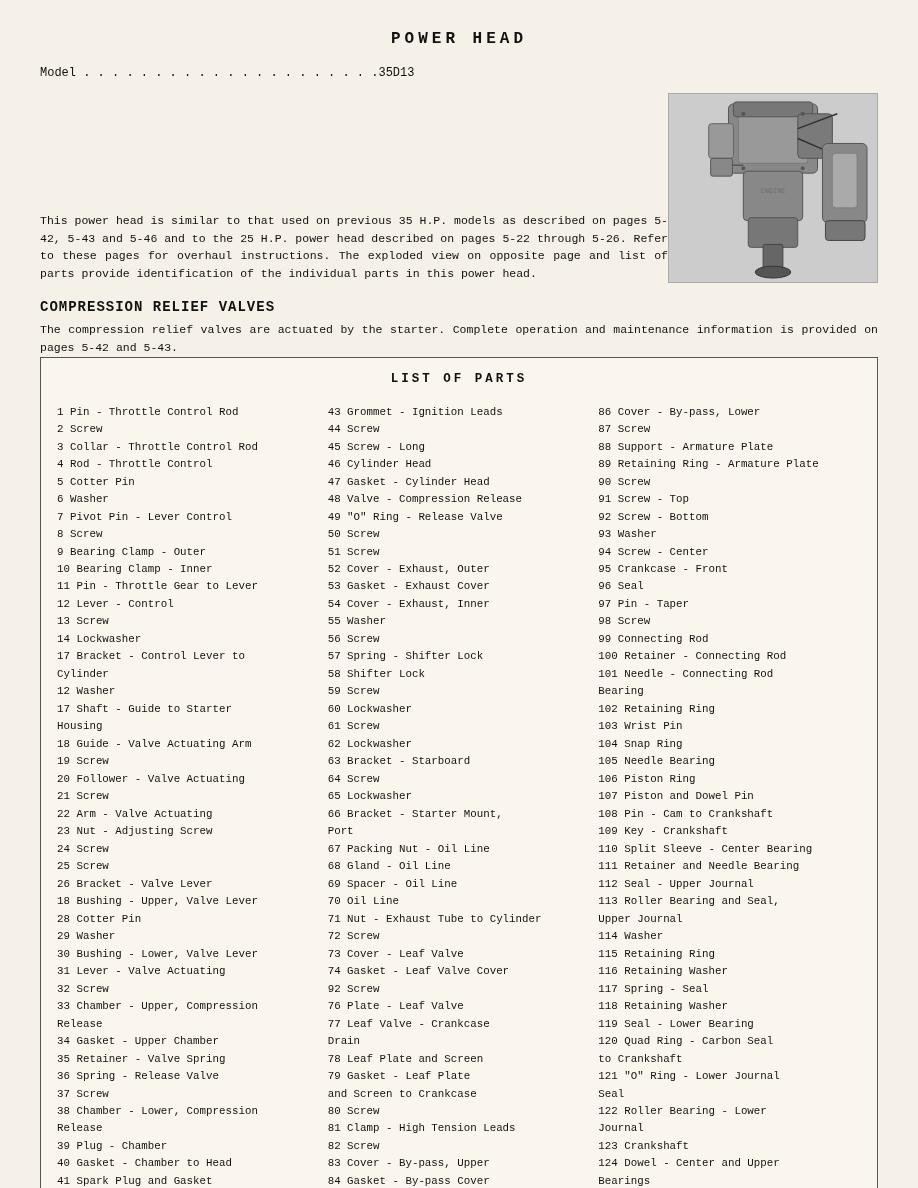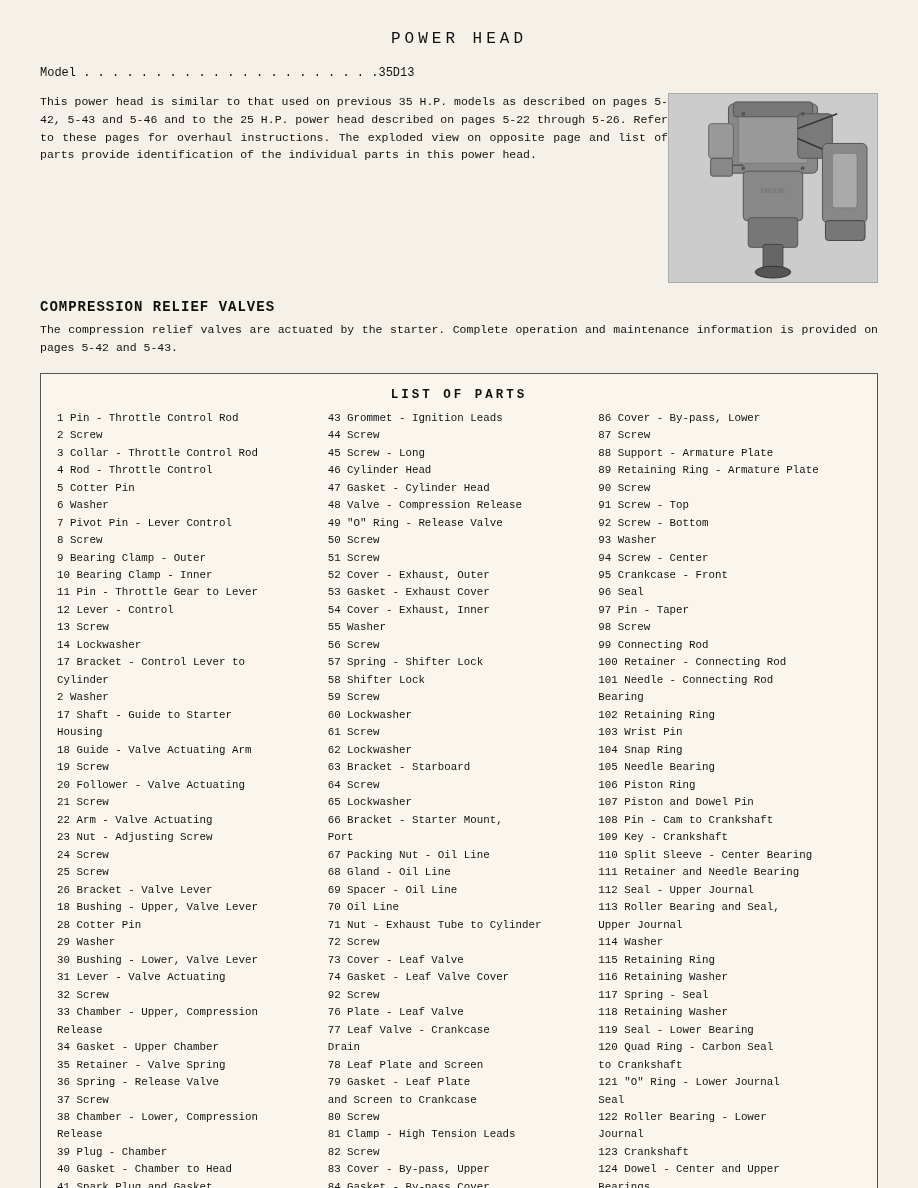--- a/index.html
+++ b/index.html
@@ -8,31 +8,32 @@
       min-height: 1188px;
       background: #f5f0e8;
       font-family: 'Courier New', Courier, monospace;
       font-size: 12px;
       color: #111;
       padding: 30px 40px 20px 40px;
     }
     .page-title {
       text-align: center;
       font-size: 16px;
-      font-weight: normal;
+      font-weight: bold;
       letter-spacing: 4px;
       margin-bottom: 18px;
     }
     .model-line {
       font-size: 12px;
       margin-bottom: 13px;
     }
     .intro-section {
       display: flex;
       margin-bottom: 16px;
+      align-items: flex-end;
     }
     .intro-text {
       flex: 1;
       font-size: 11.5px;
       line-height: 1.55;
       text-align: justify;
     }
     .engine-image {
       width: 210px;
       height: 190px;
@@ -51,33 +52,32 @@
     .section-heading {
       font-size: 14px;
       font-weight: bold;
       letter-spacing: 1px;
       margin: 10px 0 6px 0;
     }
     .compression-text {
       font-size: 11.5px;
       line-height: 1.55;
       text-align: justify;
-      margin-bottom: 16px;
     }
     .parts-box {
       border: 1px solid #555;
       padding: 14px 16px 14px 16px;
       background: #faf6ee;
     }
     .parts-title {
       text-align: center;
       font-weight: bold;
       letter-spacing: 3px;
       font-size: 12.5px;
-      margin-bottom: 8px;
+      margin-bottom: 18px;
     }
     .parts-columns {
       display: flex;
       gap: 8px;
     }
     .parts-col {
       flex: 1;
       font-size: 10.8px;
       line-height: 1.62;
     }
@@ -156,21 +156,21 @@
         <p>7  Pivot Pin - Lever Control</p>
         <p>8  Screw</p>
         <p>9  Bearing Clamp - Outer</p>
         <p>10  Bearing Clamp - Inner</p>
         <p>11  Pin - Throttle Gear to Lever</p>
         <p>12  Lever - Control</p>
         <p>13  Screw</p>
         <p>14  Lockwasher</p>
         <p>17  Bracket - Control Lever to</p>
         <p>       Cylinder</p>
-        <p>2  Washer</p>
+        <p>12  Washer</p>
         <p>17  Shaft - Guide to Starter</p>
         <p>       Housing</p>
         <p>18  Guide - Valve Actuating Arm</p>
         <p>19  Screw</p>
         <p>20  Follower - Valve Actuating</p>
         <p>21  Screw</p>
         <p>22  Arm - Valve Actuating</p>
         <p>23  Nut - Adjusting Screw</p>
         <p>24  Screw</p>
         <p>25  Screw</p>

